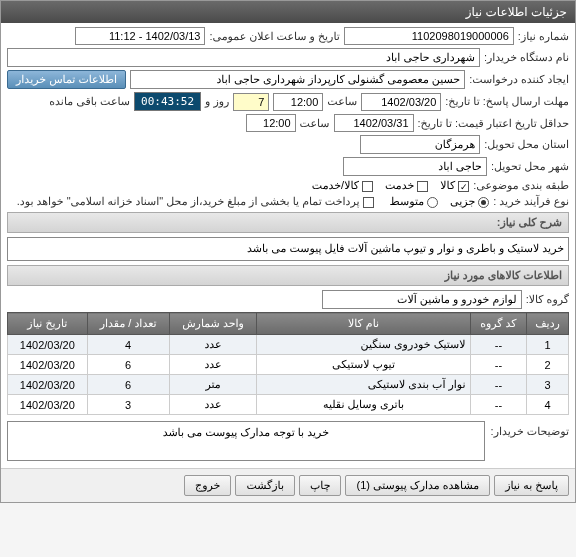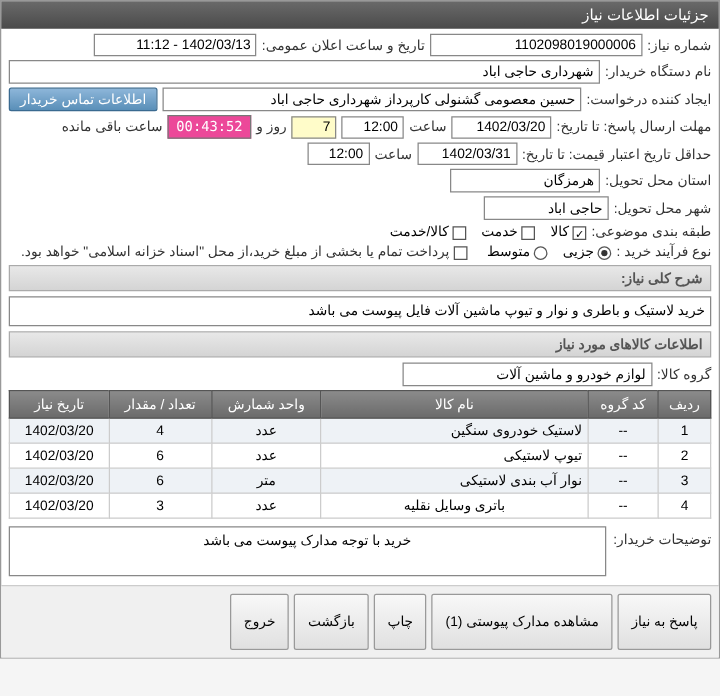--- a/index.html
+++ b/index.html
@@ -57,21 +57,21 @@
   .contact-btn {
     background: linear-gradient(#8db6d9, #5a8fb8);
     color: #fff;
     border: 1px solid #3a6a90;
     padding: 2px 8px;
     font-size: 11px;
     cursor: pointer;
     border-radius: 2px;
   }
   .countdown {
-    background: #ec4899;
+    background: #0c4a6e;
     color: #fff;
     border: 1px solid #777;
     padding: 2px 6px;
     font-size: 11px;
     font-family: monospace;
   }
   .radio-group { display: inline-flex; gap: 12px; align-items: center; }
   .radio-item { display: inline-flex; align-items: flex-end; gap: 3px; }
   .radio {
     width: 11px; height: 11px; border: 1px solid #555; border-radius: 50%;
@@ -127,21 +127,21 @@
     display: flex;
     gap: 4px;
     padding: 6px;
     justify-content: flex-start;
     background: #f0f0f0;
     border-top: 1px solid #ccc;
   }
   .btn {
     background: linear-gradient(#f8f8f8, #e0e0e0);
     border: 1px solid #999;
-    padding: 15px 10px;
+    padding: 3px 10px;
     font-size: 11px;
     cursor: pointer;
     border-radius: 2px;
   }
   .flex1 { flex: 1; }
   .gap-row { display: flex; align-items: flex-start; gap: 6px; margin-bottom: 3px; }
 </style>
 </head>
 <body>
 
@@ -186,21 +186,21 @@
       <span class="field" style="width:50px">12:00</span>
     </div>
 
     <div class="row">
       <span class="label">استان محل تحویل:</span>
       <span class="field" style="width:120px">هرمزگان</span>
     </div>
 
     <div class="row">
       <span class="label">شهر محل تحویل:</span>
-      <span class="field" style="width:100px">حاجی اباد</span>
+      <span class="field" style="width:144px">حاجی اباد</span>
     </div>
 
     <div class="row">
       <span class="label">طبقه بندی موضوعی:</span>
       <div class="radio-group">
         <span class="radio-item">
             <span class="check checked"></span>
             <span>کالا</span>
           </span>
         <span class="radio-item">
@@ -258,21 +258,21 @@
             <td>1</td>
             <td>--</td>
             <td style="text-align: right;">لاستیک خودروی سنگین</td>
             <td>عدد</td>
             <td>4</td>
             <td>1402/03/20</td>
           </tr>
           <tr>
             <td>2</td>
             <td>--</td>
-            <td style="text-align: right;">تیوپ لاستیکی</td>
+            <td style="text-align: center;">تیوپ لاستیکی</td>
             <td>عدد</td>
             <td>6</td>
             <td>1402/03/20</td>
           </tr>
           <tr>
             <td>3</td>
             <td>--</td>
             <td style="text-align: right;">نوار آب بندی لاستیکی</td>
             <td>متر</td>
             <td>6</td>

